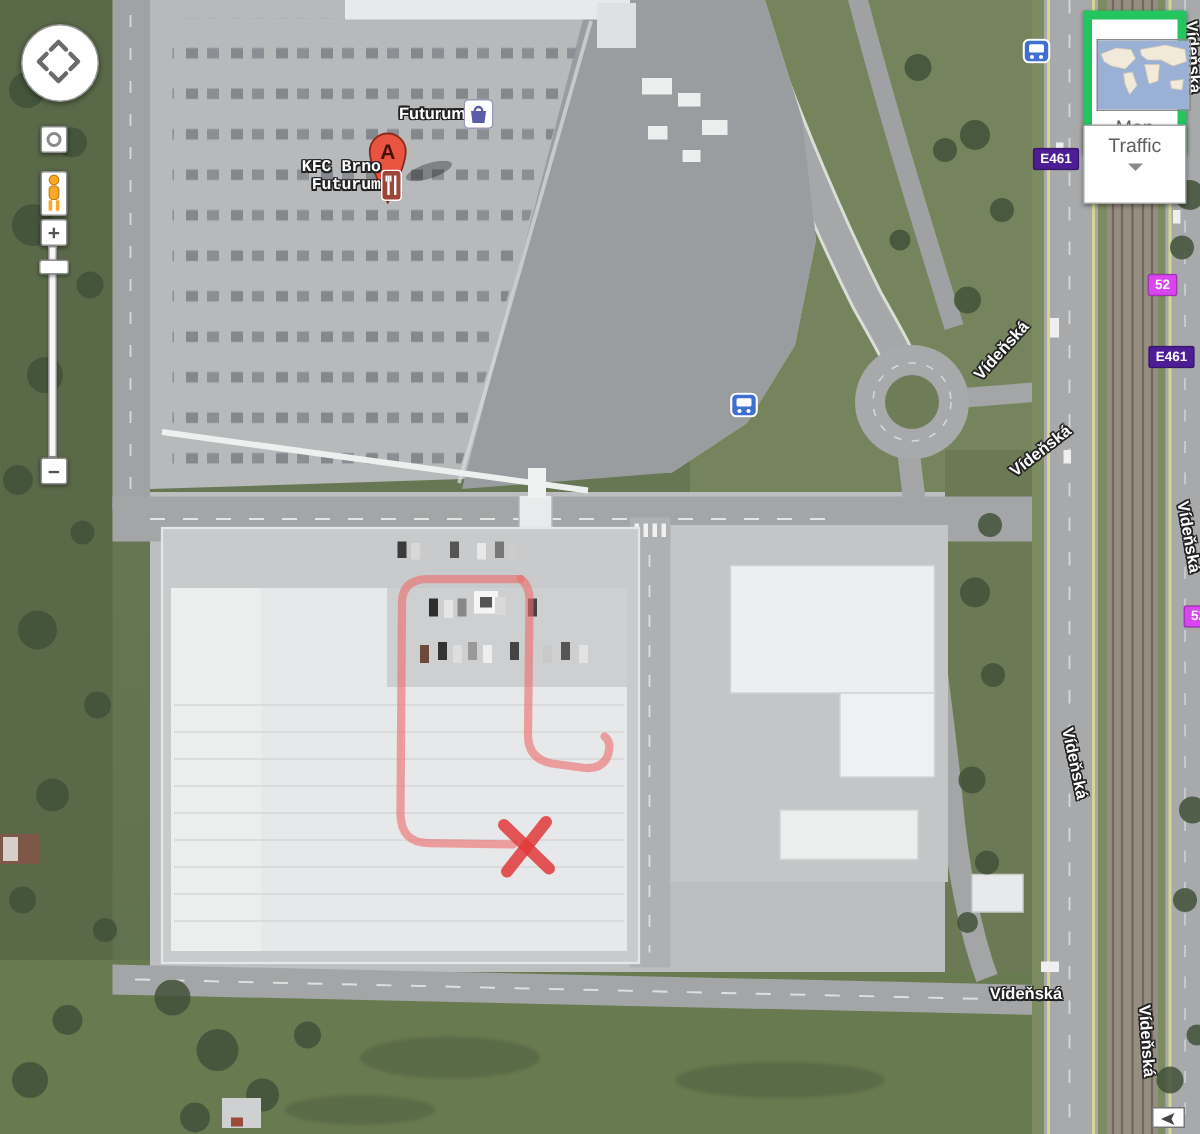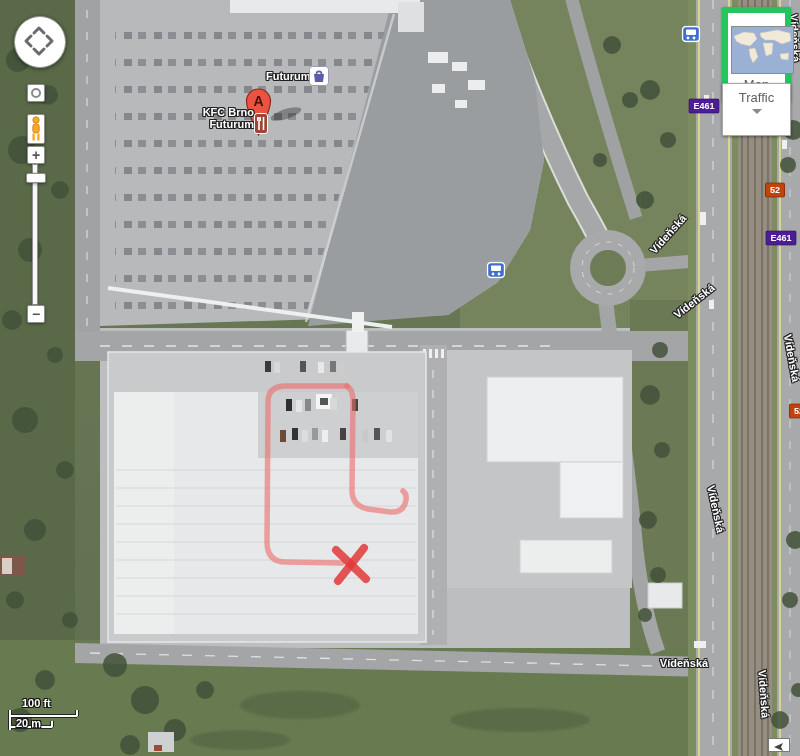--- a/index.html
+++ b/index.html
@@ -10,21 +10,21 @@
   .road-label{position:absolute;color:#fff;font:bold 11px "Liberation Sans",sans-serif;
     white-space:nowrap;transform-origin:center;
     text-shadow:-1px -1px 0 #222,1px -1px 0 #222,-1px 1px 0 #222,1px 1px 0 #222,0 -1px 0 #222,0 1px 0 #222,-1px 0 0 #222,1px 0 0 #222;}
   .poi-label{position:absolute;color:#fff;font:bold 11px "Liberation Sans",sans-serif;
     white-space:nowrap;line-height:12px;
     text-shadow:-1px -1px 0 #222,1px -1px 0 #222,-1px 1px 0 #222,1px 1px 0 #222,0 -1px 0 #222,0 1px 0 #222,-1px 0 0 #222,1px 0 0 #222;}
   .shield{position:absolute;color:#fff;font:bold 9px "Liberation Sans",sans-serif;
     padding:1px 4px 2px 4px;border-radius:2px;border:1px solid rgba(0,0,0,.25);
     transform:translate(-50%,-50%);white-space:nowrap;}
   .shield-green{background:#4c1d95;}
-  .shield-blue{background:#c2410c;}
+  .shield-blue{background:#d946ef;}
   .transit{position:absolute;transform:translate(-50%,-50%);}
   
   .ctl{position:absolute;background:#fff;border:1px solid #8e8e8e;border-radius:2px;
     box-shadow:0 1px 3px rgba(0,0,0,.45);box-sizing:border-box;}
   #pan-disc{left:14px;top:16px;width:50px;height:50px;border-radius:50%;background:#fff;
     border:1px solid #999;box-shadow:0 1px 4px rgba(0,0,0,.5);position:absolute;}
   #locate-btn{left:27px;top:84px;width:18px;height:18px;}
   #pegman-btn{left:27px;top:114px;width:18px;height:30px;}
   #zoom-in,#zoom-out{width:18px;height:18px;color:#555;font:bold 14px/16px "Liberation Sans",sans-serif;
     text-align:center;}
@@ -266,21 +266,21 @@
     </g>
   </svg>
 
   <svg style="position:absolute;left:268px;top:107px;width:36px;height:14px;">
     <ellipse cx="18" cy="7" rx="16" ry="5" fill="rgba(0,0,0,.3)" transform="rotate(-18 18 7)"></ellipse>
   </svg>
   <svg style="position:absolute;left:245px;top:88px;width:27px;height:48px;" viewBox="0 0 27 48">
     <path d="M13.5,1 C6.5,1 1.5,6.5 1.5,13 C1.5,23 13.5,47 13.5,47 C13.5,47 25.5,23 25.5,13 C25.5,6.5 20.5,1 13.5,1 Z" fill="#e8543f" stroke="#8e271b" stroke-width="1.2"></path>
     <text x="13.5" y="18" text-anchor="middle" font-family="Liberation Sans,sans-serif" font-size="14" font-weight="bold" fill="#4a0f06">A</text>
   </svg>
-  <div class="poi-label" style="left:162px;top:106px;width:92px;text-align:right;">
+  <div class="poi-label" style="left:162px;top:106px;width:92px;text-align:right;font-family:Liberation Mono, monospace;">
     <div>KFC Brno</div>
     <div>Futurum</div>
   </div>
   <svg style="position:absolute;left:254px;top:113px;width:14px;height:21px;" viewBox="0 0 14 21">
     <rect x="0.5" y="0.5" width="13" height="20" rx="2.5" fill="#9c4538" stroke="#fff" stroke-width="1"></rect>
     <line x1="5" y1="4" x2="5" y2="17" stroke="#fff" stroke-width="1.6"></line>
     <line x1="9.5" y1="4" x2="9.5" y2="17" stroke="#fff" stroke-width="1.6"></line>
     <line x1="3.5" y1="4" x2="3.5" y2="8" stroke="#fff" stroke-width="1"></line>
     <line x1="6.5" y1="4" x2="6.5" y2="8" stroke="#fff" stroke-width="1"></line>
   </svg>
@@ -358,40 +358,20 @@
         <path d="M48,27 L57,26 L56,33 L49,32 Z"></path>
       </g>
     </svg>
     <span class="wlabel">Map</span>
   </div>
   <div id="traffic-widget">
     <span class="wlabel">Traffic</span>
     <div class="caret"></div>
   </div>
 
-  <div id="scale">
-    <div class="scale-text" style="margin-left:14px;">100 ft</div>
-    <svg width="80" height="26" viewBox="0 0 80 26" style="display:block;margin-top:-2px;">
-      <g stroke="#1a1a1a" stroke-width="4" opacity=".85">
-        <line x1="2" y1="3" x2="2" y2="23"></line>
-          <line x1="2" y1="9" x2="69" y2="9"></line>
-        <line x1="69" y1="3" x2="69" y2="9"></line>
-          <line x1="2" y1="20" x2="44" y2="20"></line>
-        <line x1="44" y1="14" x2="44" y2="20"></line>
-      </g>
-      <g stroke="#fff" stroke-width="2">
-        <line x1="2" y1="3" x2="2" y2="23"></line>
-          <line x1="2" y1="9" x2="69" y2="9"></line>
-        <line x1="69" y1="3" x2="69" y2="9"></line>
-          <line x1="2" y1="20" x2="44" y2="20"></line>
-        <line x1="44" y1="14" x2="44" y2="20"></line>
-      </g>
-    </svg>
-    <div class="scale-text" style="margin:-16px 0 0 8px;">20 m</div>
-  </div>
 
   <div id="report-box">
     <svg width="20" height="12" viewBox="0 0 20 12">
       <polygon points="14,2 5,6 14,10 12,6" fill="#444"></polygon>
     </svg>
   </div>
 
 </div>
 
 </body></html>

